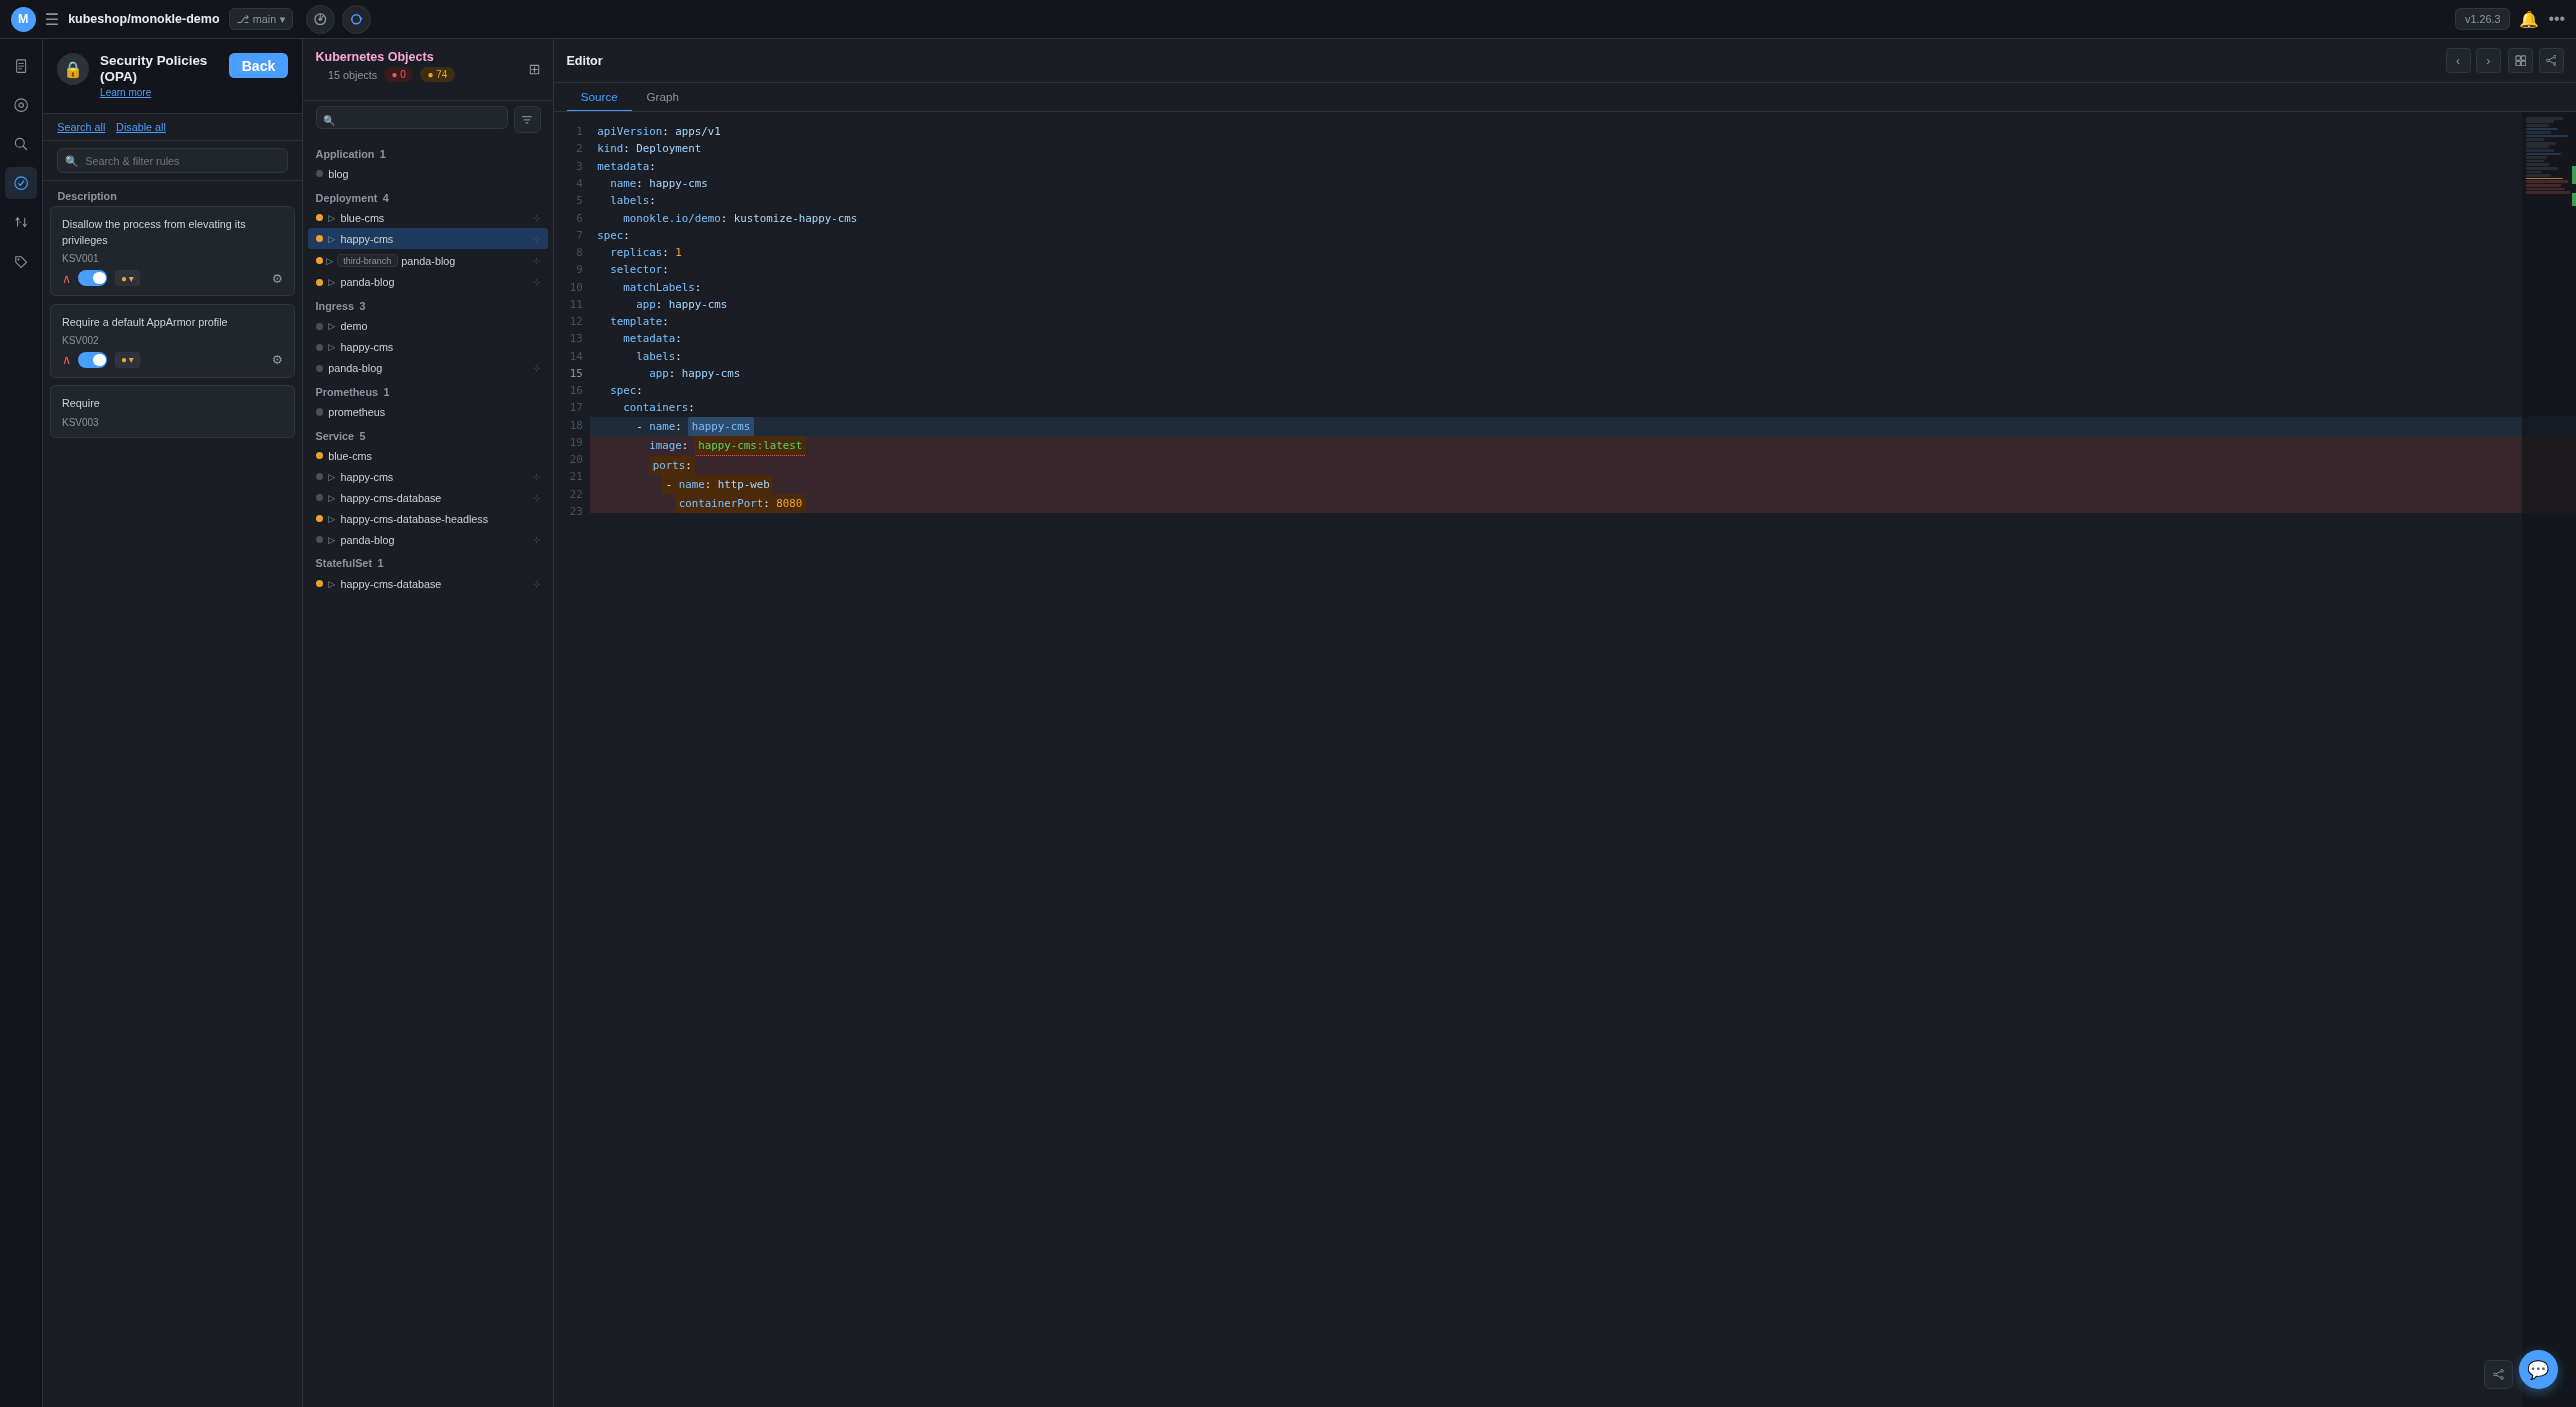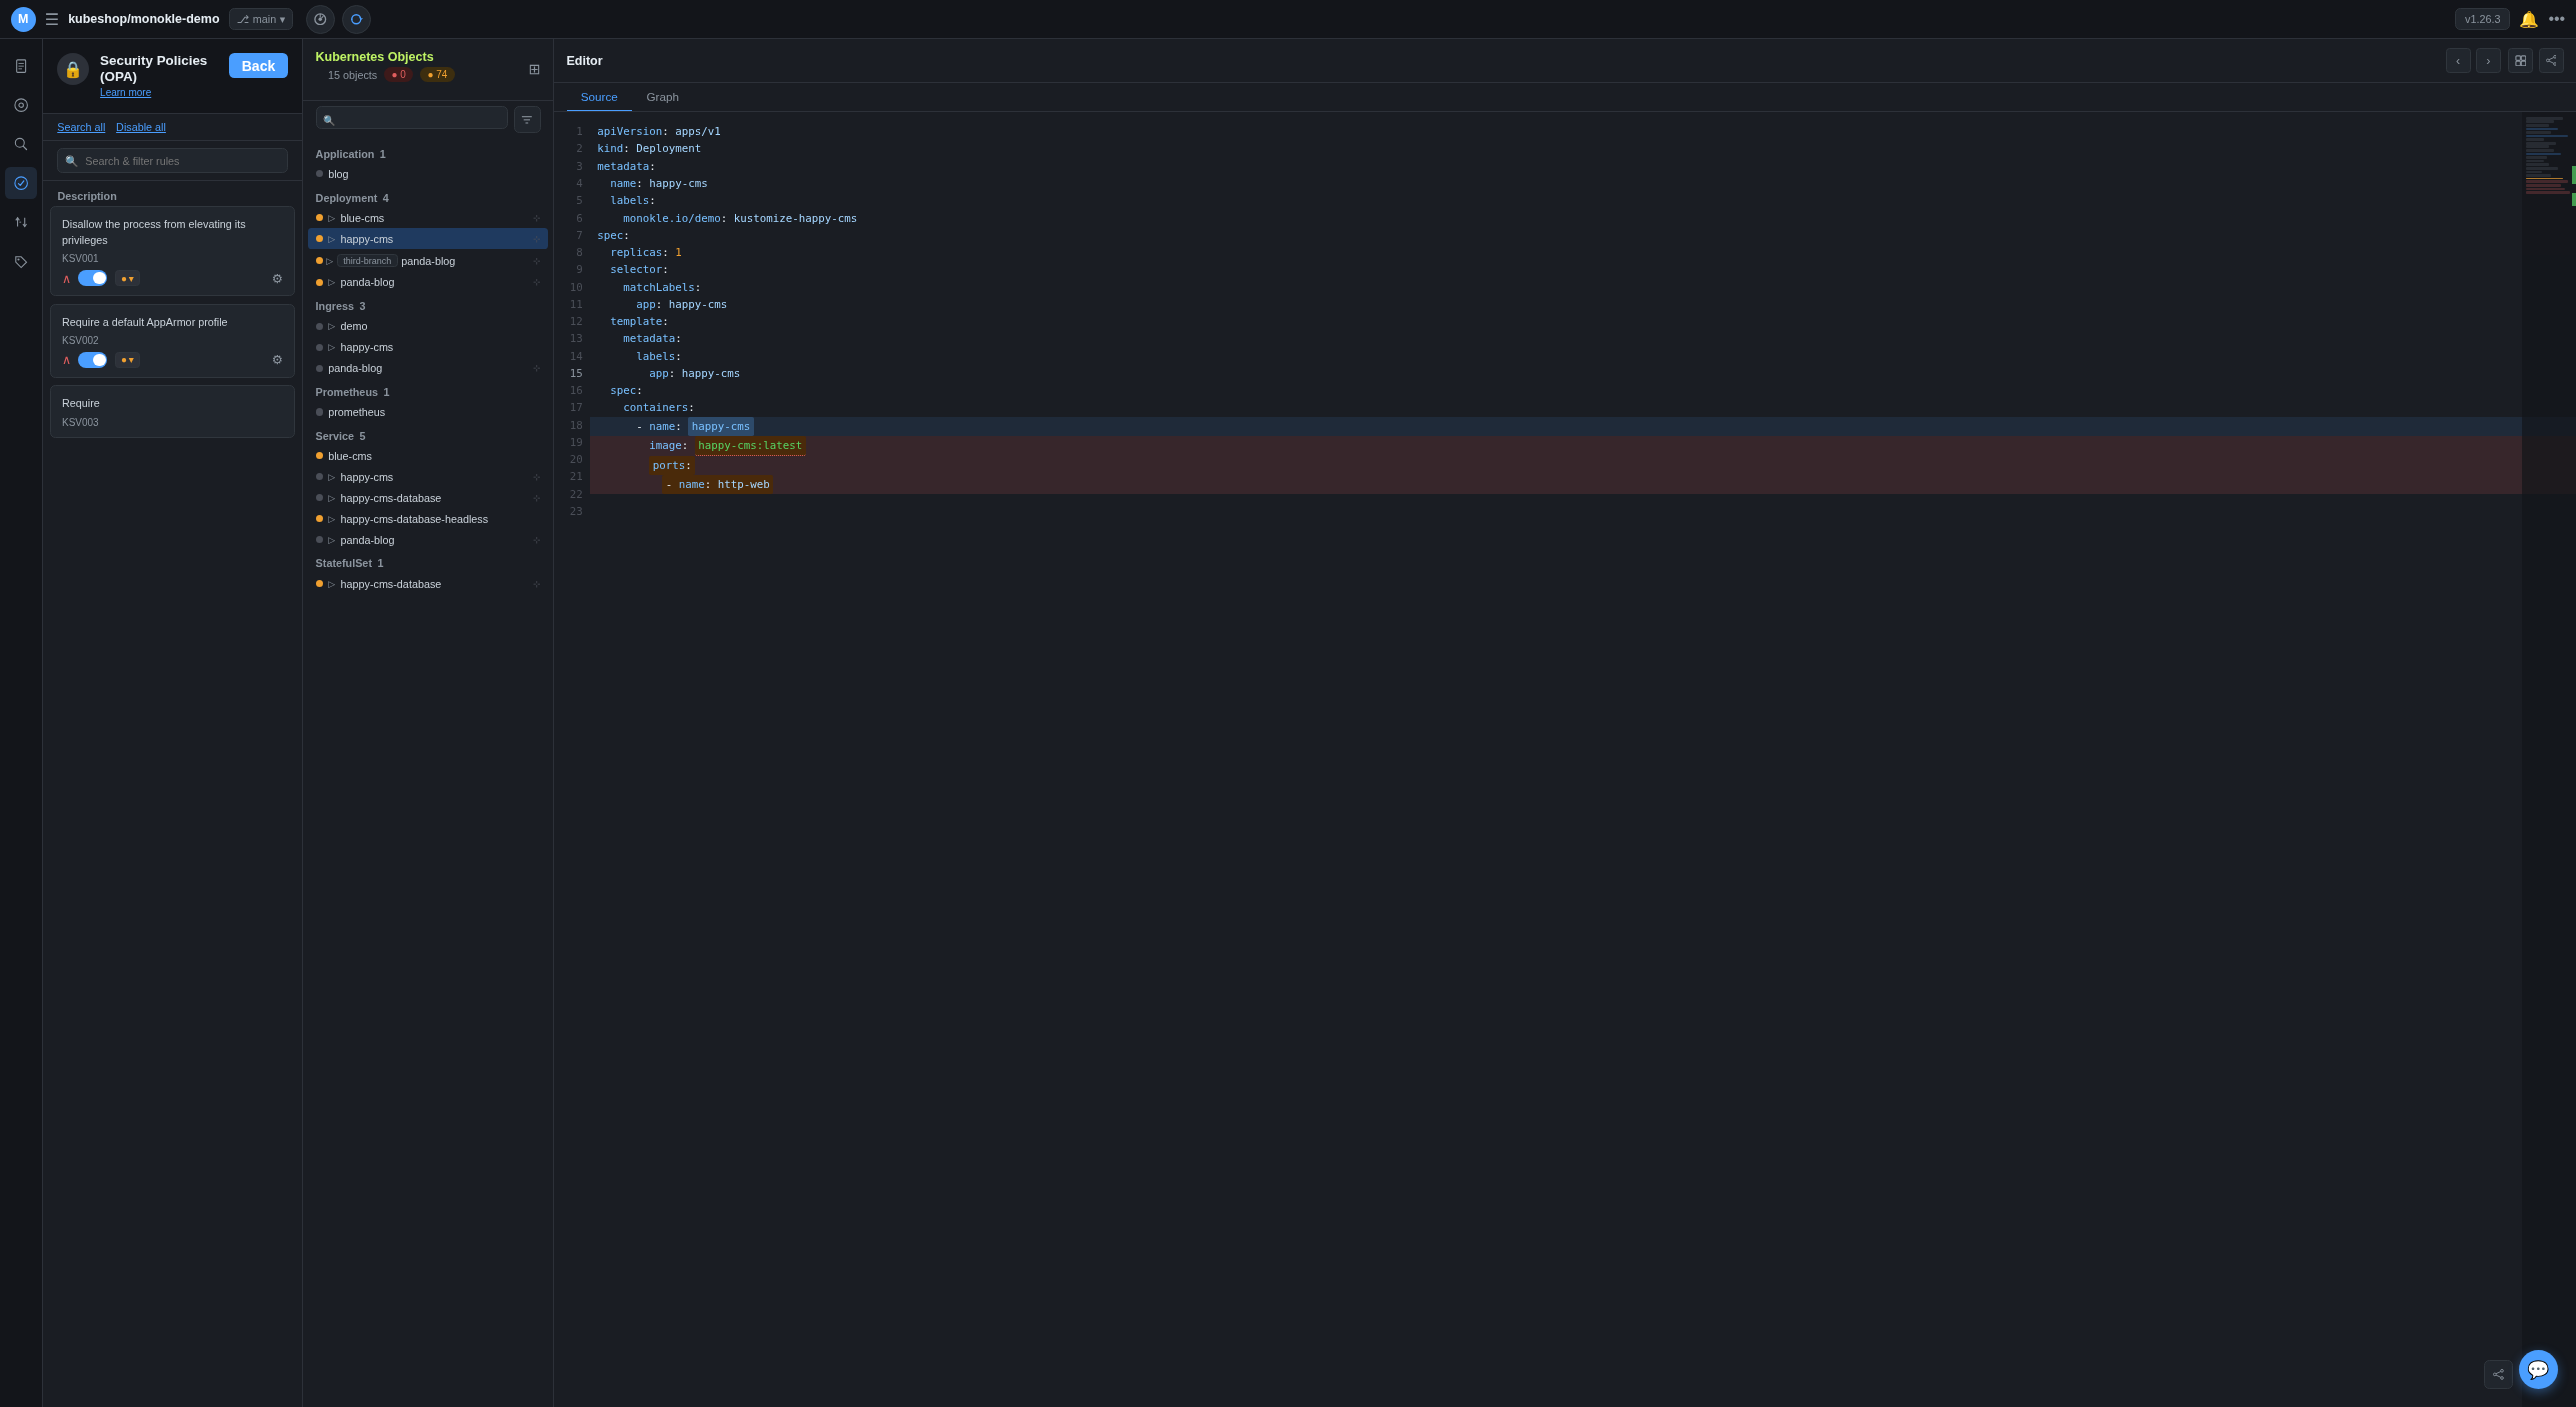--- a/index.html
+++ b/index.html
@@ -252,21 +252,21 @@
       overflow: hidden;
       flex-shrink: 0;
     }
 
     .k8s-header {
       padding: 10.8px 12.5px;
       border-bottom: 0.9px solid #2d3139;
       display: flex; align-items: center; justify-content: space-between;
     }
     .k8s-title {
-      font-size: 12.5px; font-weight: 700; color: #bef264;
+      font-size: 12.5px; font-weight: 700; color: #f9a8d4;
     }
     .k8s-grid-icon {
       color: #8b949e; cursor: pointer; font-size: 14.3px;
     }
     .k8s-stats {
       display: flex; align-items: center; gap: 7.2px;
       padding: 3.6px 12.5px 7.2px;
     }
     .k8s-count { font-size: 10.8px; color: #8b949e; }
     .k8s-error-badge {
@@ -829,20 +829,21 @@
           <div class="code-line"><span style="color:#e6edf3">  </span><span class="kw-key">template</span><span style="color:#e6edf3">:</span></div>
           <div class="code-line"><span style="color:#e6edf3">    </span><span class="kw-key">metadata</span><span style="color:#e6edf3">:</span></div>
           <div class="code-line"><span style="color:#e6edf3">      </span><span class="kw-key">labels</span><span style="color:#e6edf3">:</span></div>
           <div class="code-line"><span style="color:#e6edf3">        </span><span class="kw-key">app</span><span style="color:#e6edf3">: </span><span class="kw-val">happy-cms</span></div>
           <div class="code-line"><span style="color:#e6edf3">  </span><span class="kw-key">spec</span><span style="color:#e6edf3">:</span></div>
           <div class="code-line"><span style="color:#e6edf3">    </span><span class="kw-key">containers</span><span style="color:#e6edf3">:</span></div>
           <div class="code-line highlighted"><span style="color:#e6edf3">      </span><span class="kw-dash">- </span><span class="kw-key">name</span><span style="color:#e6edf3">: </span><span style="background:#2d4a6a; padding:0.9px 3.6px; border-radius:1.8px; color:#79c0ff;">happy-cms</span></div>
           <div class="code-line error-line"><span style="color:#e6edf3">        </span><span class="kw-key">image</span><span style="color:#e6edf3">: </span><span style="background:#4a2a0a; padding:0.9px 3.6px; border-radius:1.8px; color:#56d364; border-bottom:1.8px dotted #e05e5e;">happy-cms:latest</span></div>
           <div class="code-line error-line"><span style="color:#e6edf3">        </span><span style="background:#4a2a0a; padding:0.9px 3.6px; border-radius:1.8px;"><span class="kw-key">ports</span><span style="color:#e6edf3">:</span></span></div>
           <div class="code-line error-line"><span style="color:#e6edf3">          </span><span style="background:#4a2a0a; padding:0.9px 3.6px; border-radius:1.8px;"><span class="kw-dash">- </span><span class="kw-key">name</span><span style="color:#e6edf3">: </span><span class="kw-val">http-web</span></span></div>
+          <div class="code-line error-line"><span style="color:#e6edf3">            </span><span style="background:#4a2a0a; padding:0.9px 3.6px; border-radius:1.8px;"><span class="kw-key">containerPort</span><span style="color:#e6edf3">: </span><span class="kw-num">8080</span></span></div>
           <div class="code-line"></div>
         </div>
 
         <div class="minimap">
           <div class="minimap-content">
             <div class="minimap-line" style="width:80%"></div>
             <div class="minimap-line" style="width:60%"></div>
             <div class="minimap-line" style="width:50%"></div>
             <div class="minimap-line" style="width:70%; background:#4a9eff55;"></div>
             <div class="minimap-line" style="width:55%"></div>

